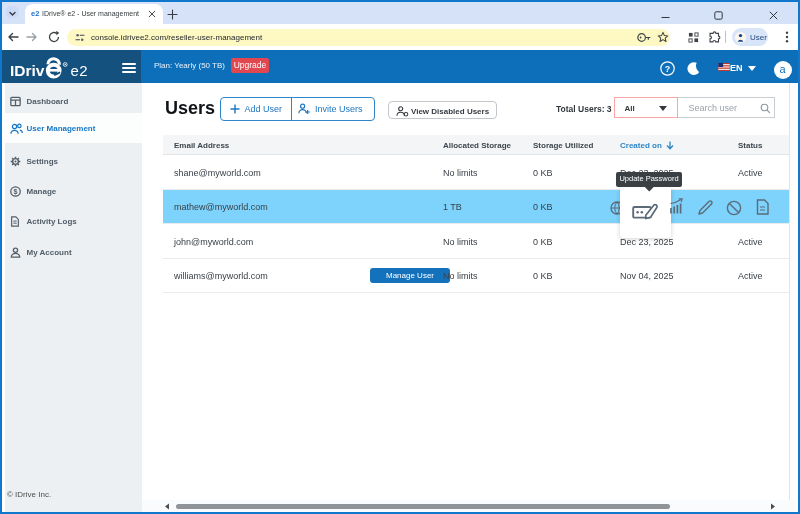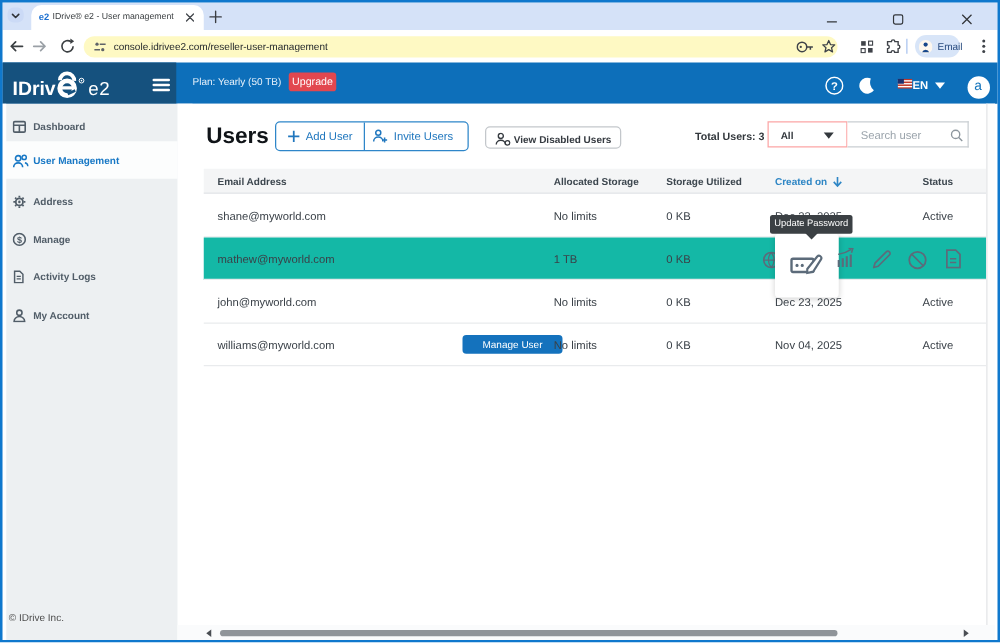--- a/index.html
+++ b/index.html
@@ -130,21 +130,21 @@
   <svg class="abs" style="left:708px;top:31px;" width="13" height="13" viewBox="0 0 14 14">
     <path d="M5.5 2.5 a1.5 1.5 0 0 1 3 0 h2.8 v3 a1.5 1.5 0 0 1 0 3 v3.2 h-3 a1.5 1.5 0 0 0 -3 0 h-3.1 v-3.2 a1.5 1.5 0 0 0 0 -3 v-3 z" fill="none" stroke="#3f4349" stroke-width="1.2"></path>
   </svg>
   <div class="abs" style="left:725px;top:31px;width:1px;height:12px;background:#a9c4ef;"></div>
   <div id="chip" class="abs" style="top:28px;">
     <svg style="position:absolute;left:3px;top:3.5px;" width="11" height="11" viewBox="0 0 11 11">
       <circle cx="5.5" cy="5.5" r="5.5" fill="#fdf7ee"></circle>
       <circle cx="5.5" cy="3.6" r="1.7" fill="#17478b"></circle>
       <path d="M2.7 9.8 a2.9 2.7 0 0 1 5.6 0 z" fill="#17478b"></path>
     </svg>
-    <span>Email</span>
+    <span>User</span>
   </div>
   <svg class="abs" style="left:784.5px;top:31px;" width="4" height="12" viewBox="0 0 4 12">
     <circle cx="2" cy="1.8" r="1.2" fill="#3f4349"></circle>
     <circle cx="2" cy="6" r="1.2" fill="#3f4349"></circle>
     <circle cx="2" cy="10.2" r="1.2" fill="#3f4349"></circle>
   </svg>
 
   <div id="apphead">
     <div id="logoblk">
       <svg style="position:absolute;left:7px;top:3px;" width="92" height="28" viewBox="0 0 92 28">
@@ -202,21 +202,21 @@
         <path d="M11.5 8.3 a3.6 3.4 0 0 1 2.8 3.3" fill="none" stroke="#1878c5" stroke-width="1.4"></path>
       </svg>
       <span class="lbl">User Management</span>
     </div>
     <div class="sbitem" style="top:62.5px;">
       <svg width="11" height="11" viewBox="0 0 13 13">
         <circle cx="6.5" cy="6.5" r="3.4" fill="none" stroke="#515d68" stroke-width="1.7"></circle>
         <circle cx="6.5" cy="6.5" r="1.2" fill="#515d68"></circle>
         <path d="M6.5 0.8 V2.4 M6.5 10.6 V12.2 M0.8 6.5 H2.4 M10.6 6.5 H12.2 M2.5 2.5 L3.6 3.6 M9.4 9.4 L10.5 10.5 M2.5 10.5 L3.6 9.4 M9.4 3.6 L10.5 2.5" stroke="#515d68" stroke-width="1.7"></path>
       </svg>
-      <span class="lbl">Address</span>
+      <span class="lbl">Settings</span>
     </div>
     <div class="sbitem" style="top:93px;">
       <svg width="11" height="11" viewBox="0 0 13 13">
         <circle cx="6.5" cy="6.5" r="5.6" fill="none" stroke="#515d68" stroke-width="1.5"></circle>
         <text x="6.5" y="9.5" font-size="8.5" fill="#515d68" text-anchor="middle" font-family="Liberation Sans" font-weight="bold">$</text>
       </svg>
       <span class="lbl">Manage</span>
     </div>
     <div class="sbitem" style="top:123px;">
       <svg width="10" height="11" viewBox="0 0 12 13">
@@ -282,21 +282,21 @@
       <span class="c5" style="top:6px;">Status</span>
     </div>
 
     <div class="trow" style="top:72px;">
       <span class="c1" style="top:12.5px;">shane@myworld.com</span>
       <span class="c2" style="top:12.5px;">No limits</span>
       <span class="c3" style="top:12.5px;">0 KB</span>
       <span class="c4" style="top:12.5px;">Dec 23, 2025</span>
       <span class="c5" style="top:12.5px;">Active</span>
     </div>
-    <div class="trow" style="top:106.5px;background:#14b8a6;">
+    <div class="trow" style="top:106.5px;background:#7dd3fc;">
       <span class="c1" style="top:12.5px;">mathew@myworld.com</span>
       <span class="c2" style="top:12.5px;">1 TB</span>
       <span class="c3" style="top:12.5px;">0 KB</span>
     </div>
     <div class="trow" style="top:141px;">
       <span class="c1" style="top:12.5px;">john@myworld.com</span>
       <span class="c2" style="top:12.5px;">No limits</span>
       <span class="c3" style="top:12.5px;">0 KB</span>
       <span class="c4" style="top:12.5px;">Dec 23, 2025</span>
       <span class="c5" style="top:12.5px;">Active</span>

